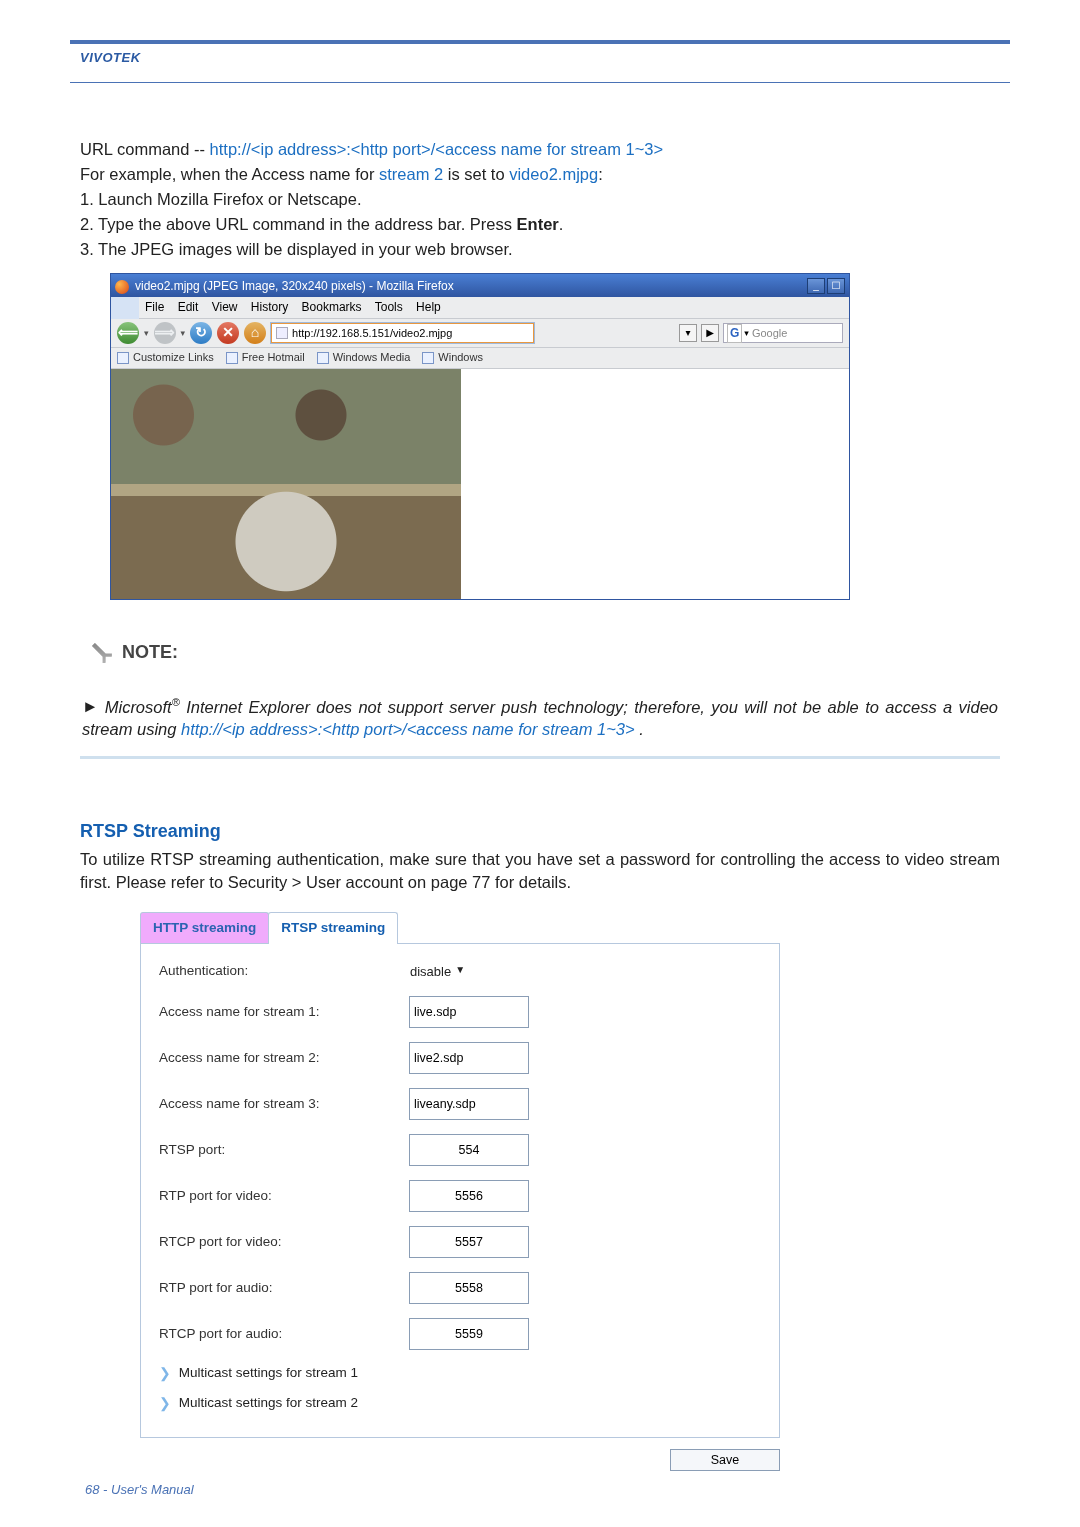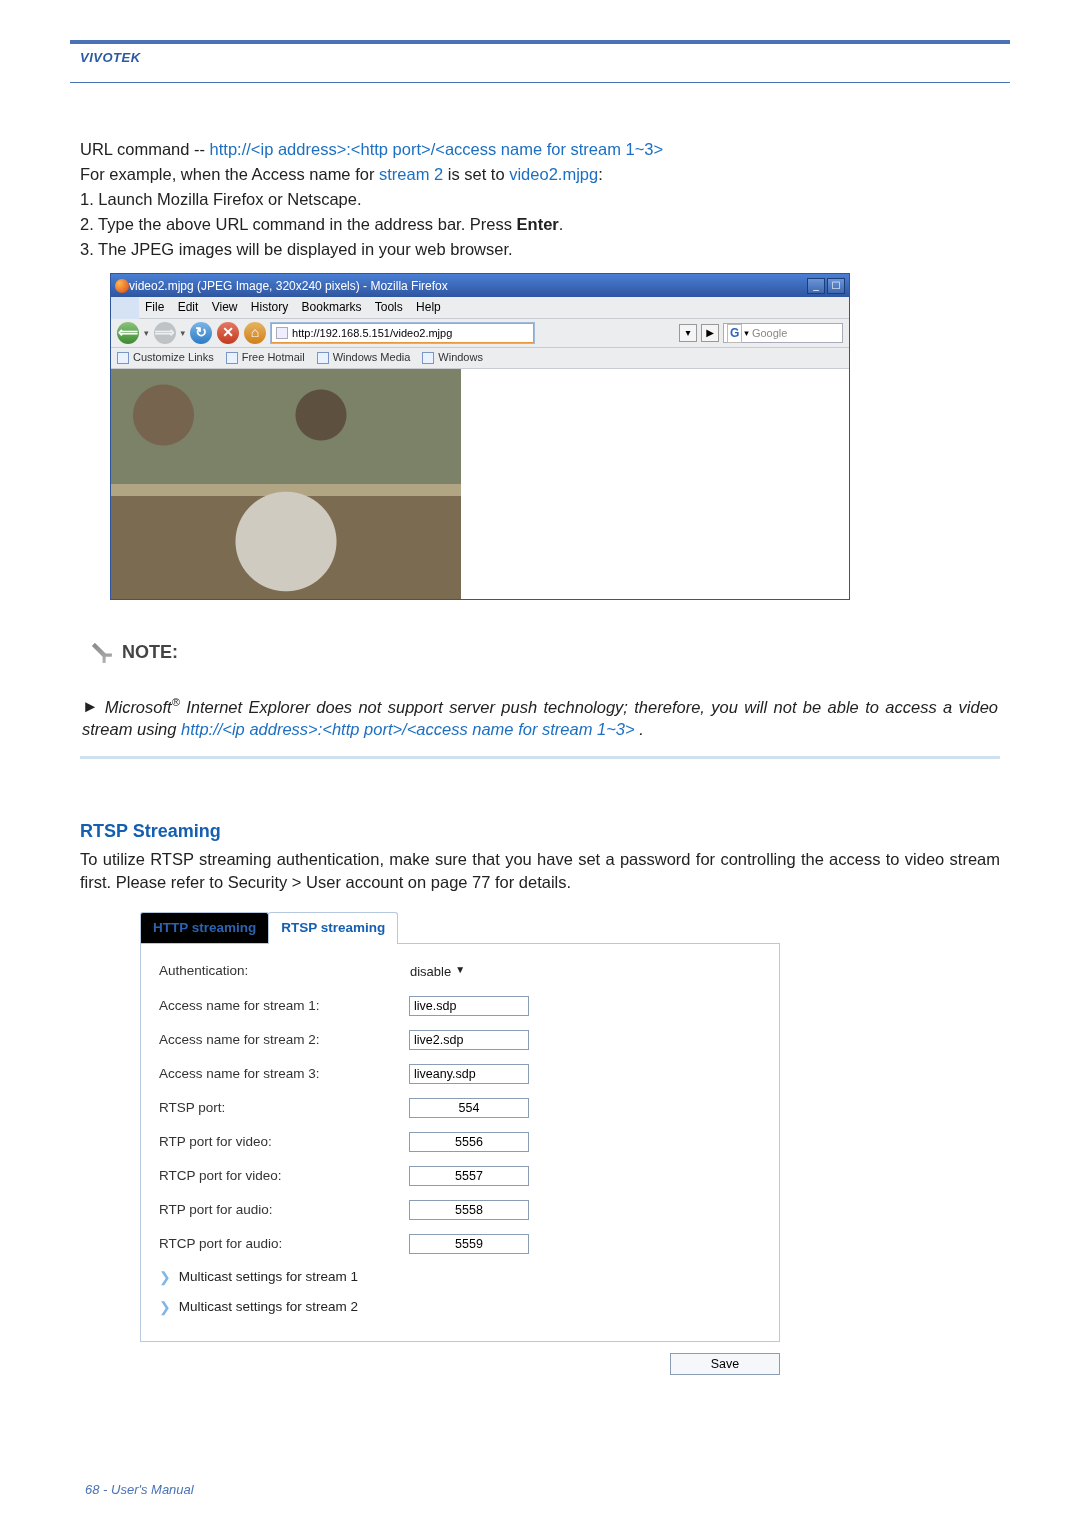--- a/index.html
+++ b/index.html
@@ -47,21 +47,21 @@
   }
   .ff-title {
     background: linear-gradient(#4a7fd4, #2f55a0);
     height: 23px;
     display: flex;
     align-items: center;
     justify-content: space-between;
     padding: 0 4px;
     color: #fff;
   }
-  .ff-title-left { display: flex; align-items: center; gap: 0; }
+  .ff-title-left { display: flex; align-items: flex-end; gap: 6px; }
   .ff-icon-fx {
     width: 14px; height: 14px; border-radius: 50%;
     background: radial-gradient(circle at 30% 30%, #ffb74d, #d84315);
     display: inline-block;
   }
   .ff-title-btns { display: flex; gap: 2px; }
   .ff-btn-chrome {
     width: 18px; height: 16px;
     background: linear-gradient(#6a95d8,#3e68b2);
     border: 1px solid #1d3e75;
@@ -163,21 +163,21 @@
   .rtsp-hdr { color:#155fb0; font-weight:bold; font-size:18px; margin-top:60px; }
   .rtsp-para { font-size:16.5px; text-align: justify; margin-top:4px; }
 
   
   .tab-area { margin-top:18px; margin-left:60px; width: 640px; font-size:13.5px;}
   .tabs { display:flex; }
   .tab {
     padding:6px 12px;
     border:1px solid #b6c8de;
     border-bottom:none;
-    background:#000000;
+    background:#f0abfc;
     color:#2b63b1;
     font-weight:bold;
     border-radius: 3px 3px 0 0;
     margin-right:-1px;
   }
   .tab.active {
     color:#155fb0;
     background:#fff;
     position:relative;
     z-index:2;
@@ -185,21 +185,21 @@
   .panel {
     border:1px solid #b6c8de;
     background:#fff;
     padding: 18px 18px 14px 18px;
     position:relative;
     top:-1px;
   }
   .form-row { display:flex; align-items:center; margin-bottom:14px; }
   .form-row .lbl { width: 250px; color:#333; }
   .form-row .val-input {
-    width: 120px; height:20px; border:1px solid #8a9db5;
+    width: 120px; height:32px; border:1px solid #8a9db5;
     padding:0 4px; font-size:12.5px; text-align:center; background:#fff;
   }
   .form-row .val-input.left { text-align:left; }
   .dd {
     display:inline-flex; align-items:flex-start;
     border:1px solid transparent; font-size:13px;
   }
   .dd .caret { font-size:10px; margin-left:4px; }
   .mc-row { display:flex; align-items:center; gap:8px; margin-bottom:10px; }
   .mc-arrow { color:#7fb6e8; font-size:14px; }

